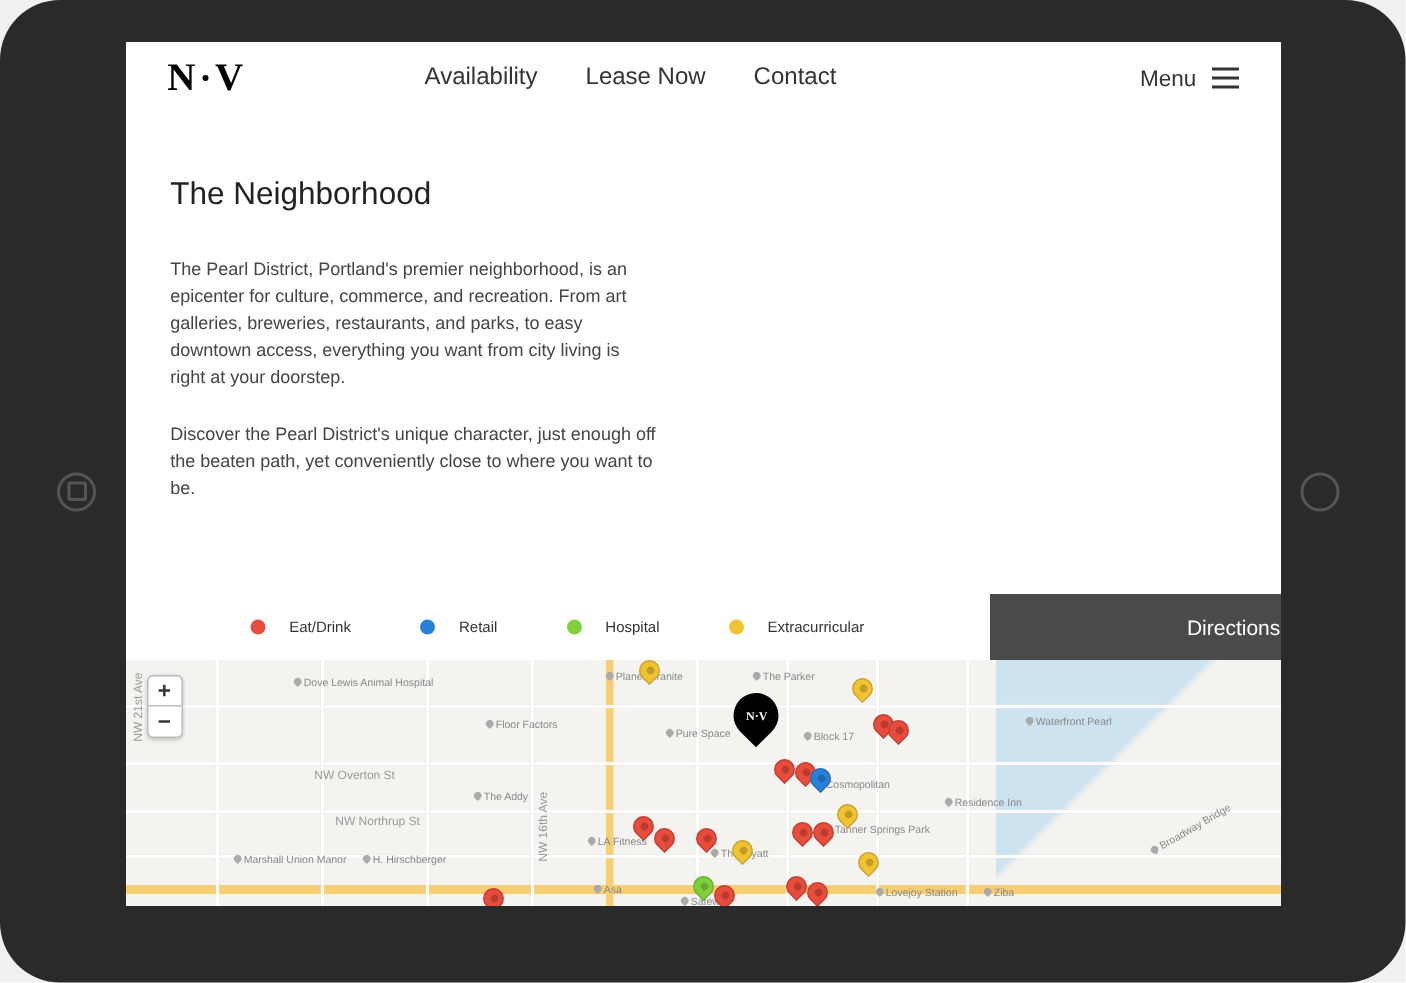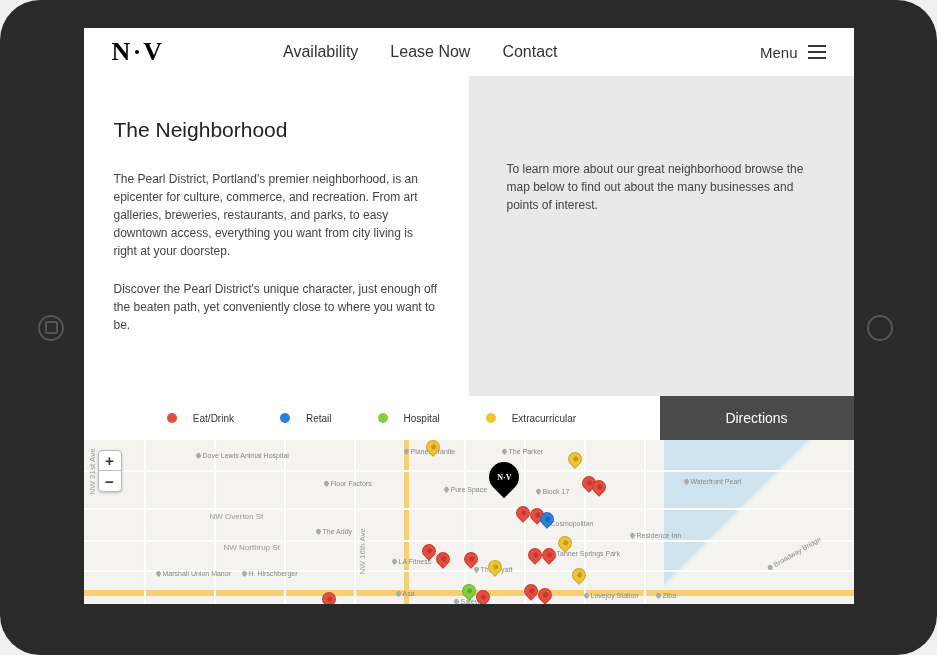--- a/index.html
+++ b/index.html
@@ -24,21 +24,21 @@
 .h-title{font-size:21px;color:#222;font-weight:normal;margin-bottom:28px}
 .para{font-size:12px;line-height:1.5;color:#444;margin-bottom:20px}
 .legend-bar{height:44px;display:flex;position:relative}
 .legend{background:#fff;flex:1;display:flex;align-items:center;justify-content:center;gap:46px;padding-right:0}
 .lg-item{display:flex;align-items:flex-start;gap:16px;font-size:10px;color:#333}
 .dot{width:10px;height:10px;border-radius:50%}
 .red{background:#e74c3c}
 .blue{background:#2980d9}
 .green{background:#7fd13b}
 .yellow{background:#f1c232}
-.dir-btn{width:194px;background:#4a4a4a;color:#fff;display:flex;align-items:center;justify-content:center;font-size:14px;cursor:pointer}
+.dir-btn{width:194px;background:#4a4a4a;color:#fff;display:flex;align-items:center;justify-content:flex-end;font-size:14px;cursor:pointer}
 .map{height:164px;background:#f4f3f0;position:relative;overflow:hidden}
 .zoom{position:absolute;left:14px;top:10px;background:#fff;border:1px solid #bbb;border-radius:4px;width:24px;box-shadow:0 1px 3px rgba(0,0,0,.2);z-index:10}
 .zoom div{height:20px;display:flex;align-items:center;justify-content:center;font-size:15px;font-weight:bold;color:#333;cursor:pointer}
 .zoom div:first-child{border-bottom:1px solid #bbb}
 .water{position:absolute;right:0;top:0;width:190px;height:100%;background:linear-gradient(135deg,#cde4f0 0%,#cde4f0 40%,transparent 42%)}
 .road{position:absolute;background:#f8ce72}
 .r1{left:0;top:150px;width:100%;height:6px}
 .r2{left:320px;top:0;width:5px;height:100%}
 .street{position:absolute;background:#fff;box-shadow:0 0 1px #ddd}
 .sh{height:2px;width:100%}
@@ -78,23 +78,20 @@
             <span></span>
           </div>
       </div>
     </div>
 
     <div class="content">
       <div class="left">
         <h2 class="h-title">The Neighborhood</h2>
         <p class="para">The Pearl District, Portland's premier neighborhood, is an epicenter for culture, commerce, and recreation. From art galleries, breweries, restaurants, and parks, to easy downtown access, everything you want from city living is right at your doorstep.</p>
         <p class="para">Discover the Pearl District's unique character, just enough off the beaten path, yet conveniently close to where you want to be.</p>
-      </div>
-      <div class="right">
-        <p class="para">To learn more about our great neighborhood browse the map below to find out about the many businesses and points of interest.</p>
       </div>
     </div>
 
     <div class="legend-bar">
       <div class="legend">
         <div class="lg-item">
             <span class="dot red"></span>
             <span>Eat/Drink</span>
           </div>
         <div class="lg-item">

